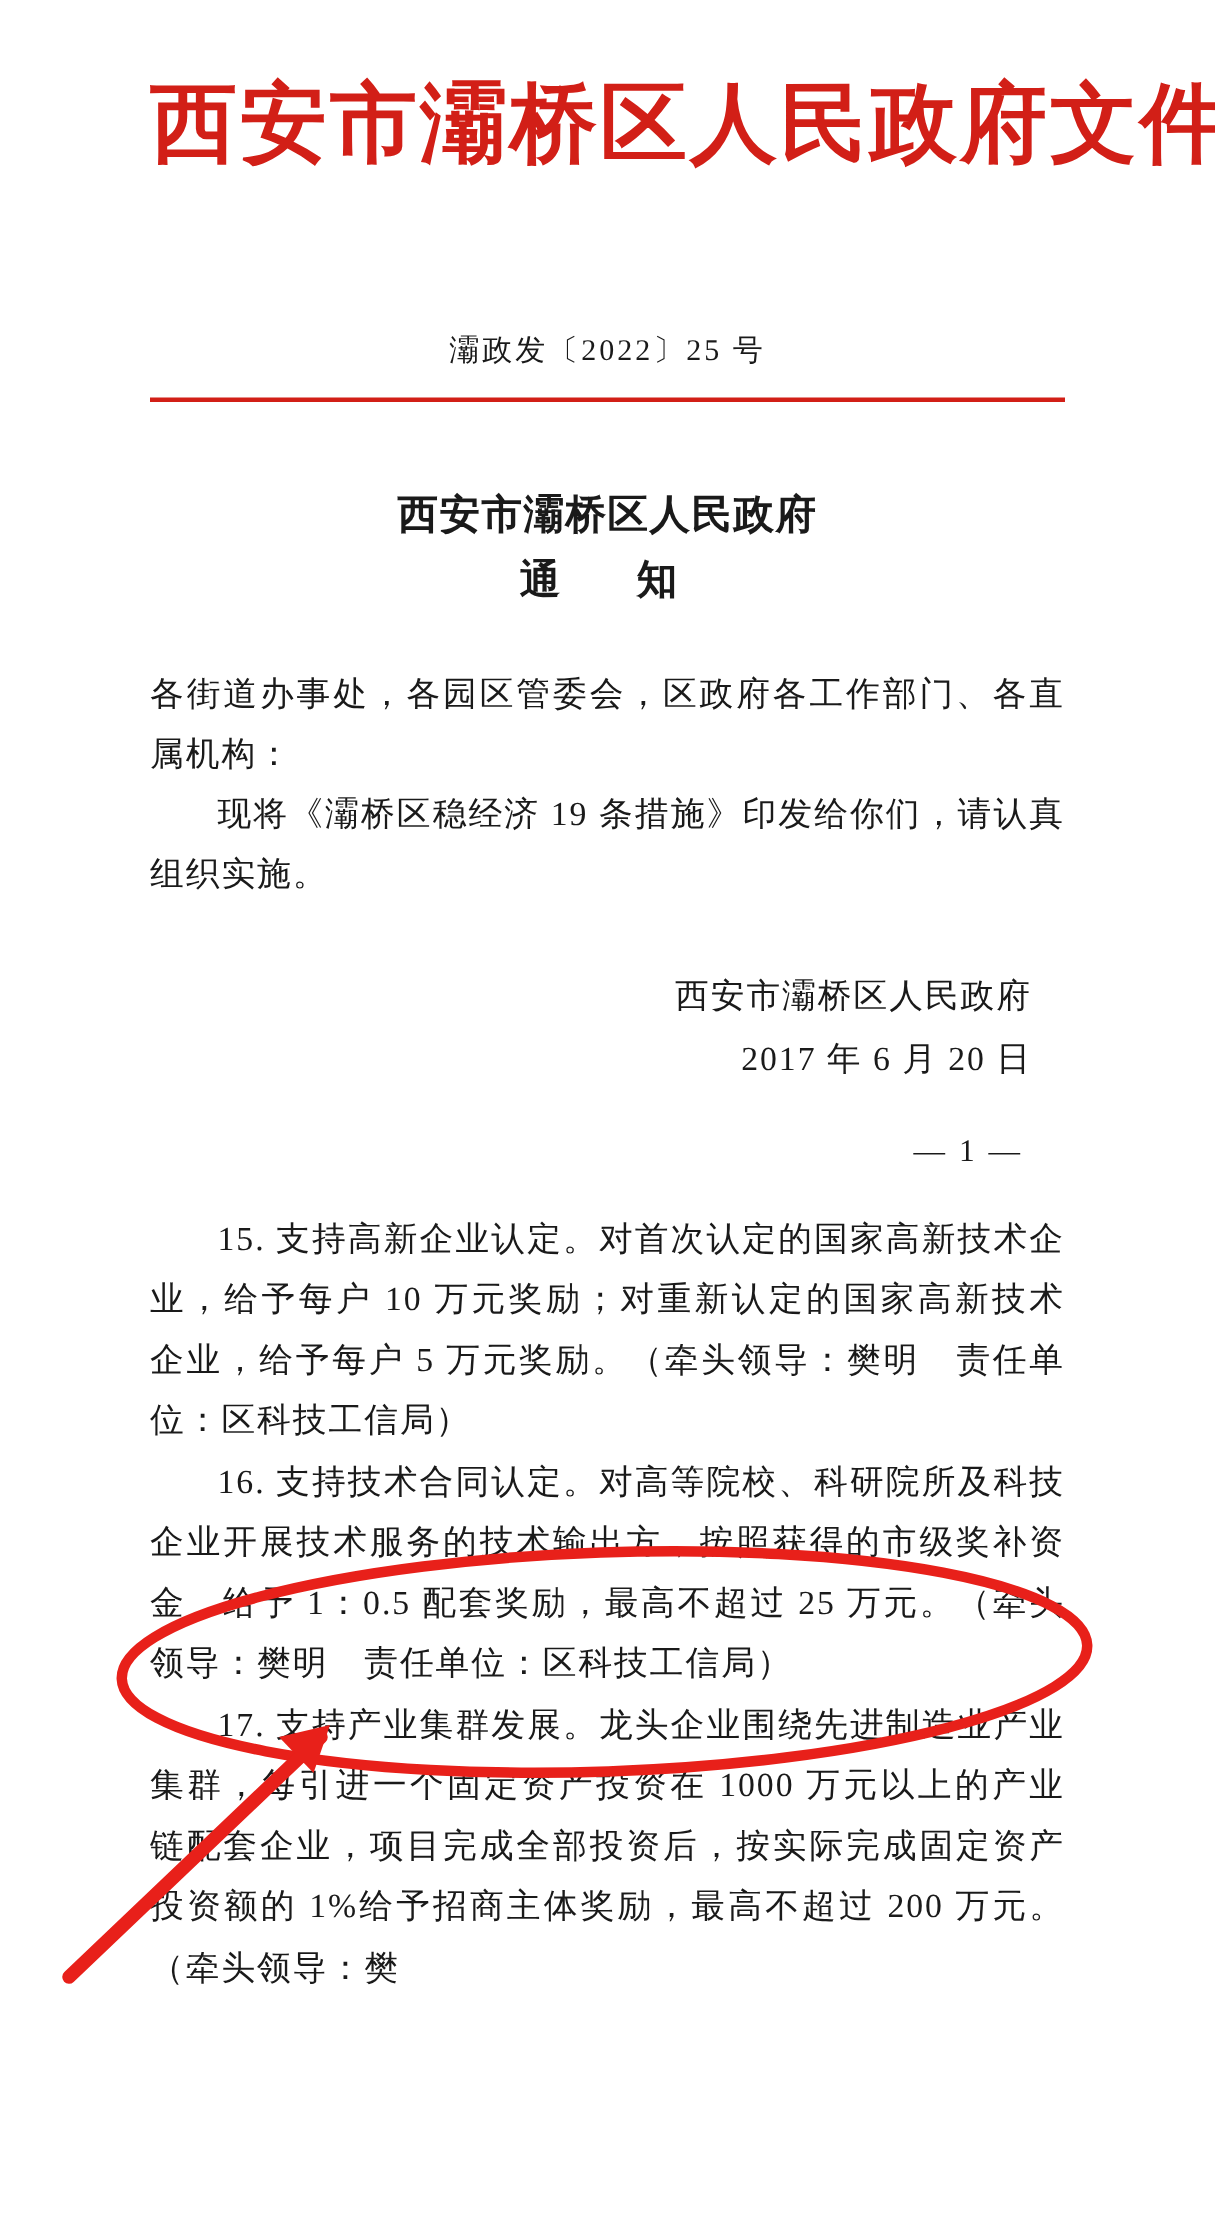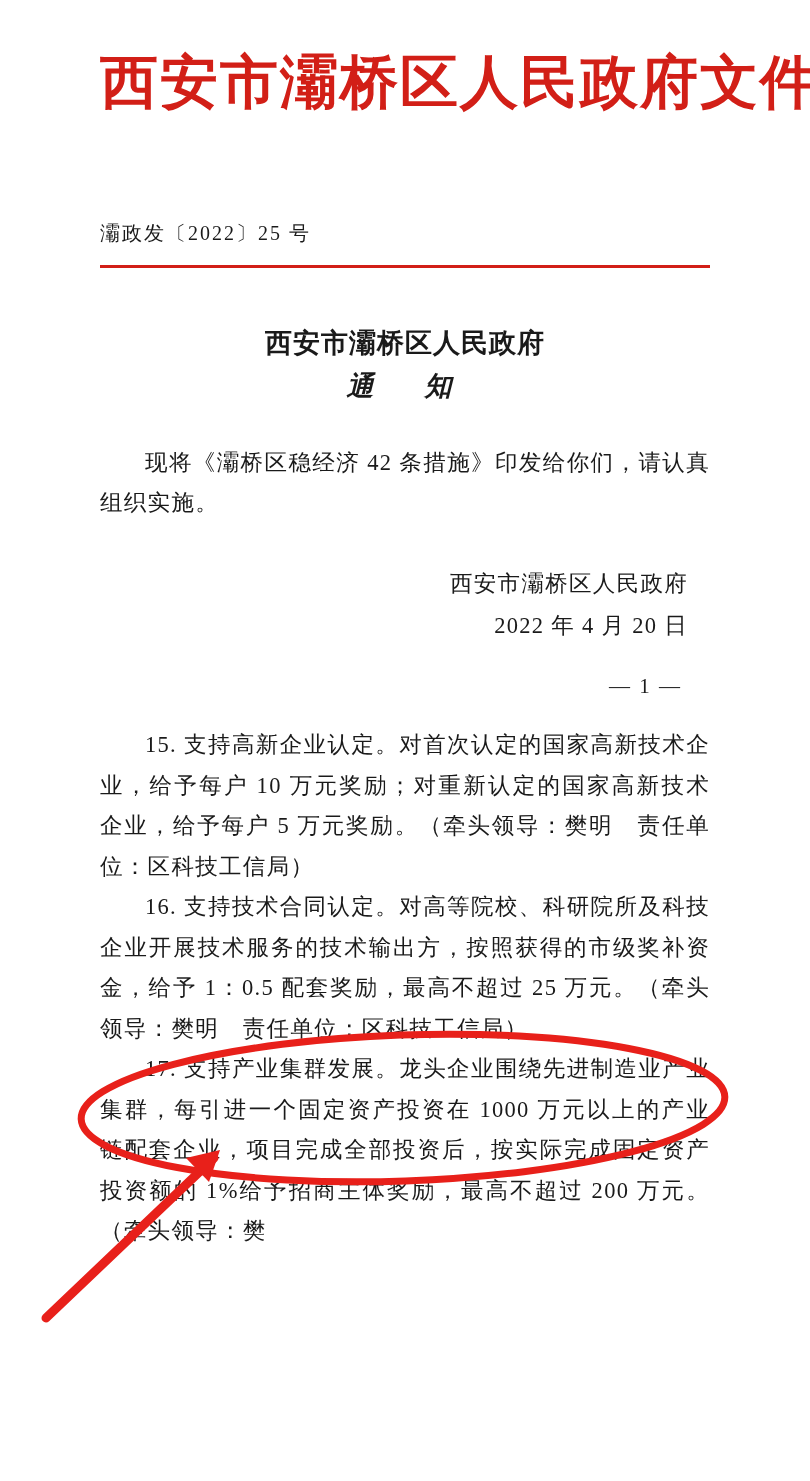--- a/index.html
+++ b/index.html
@@ -30,21 +30,21 @@
   .masthead-title {
     color: #d21f17;
     font-size: 58px;
     font-weight: bold;
     letter-spacing: 2px;
     line-height: 1.2;
     font-family: "Liberation Serif", "DejaVu Serif", serif;
     white-space: nowrap;
   }
   .doc-number {
-    text-align: left;
+    text-align: center;
     font-size: 20px;
     letter-spacing: 2px;
     margin-top: 102px;
     color: #1a1a1a;
   }
   .red-rule {
     margin-top: 18px;
     height: 3px;
     background: #d21f17;
     width: 100%;
@@ -57,21 +57,20 @@
     font-weight: bold;
     line-height: 1.62;
     letter-spacing: 1px;
   }
   .title-line {
     display: block;
     white-space: nowrap;
   }
   .title-line.spaced {
     letter-spacing: 12px;
-    font-style: italic;
   }
   
   .body-text {
     margin-top: 34px;
     font-size: 22.5px;
     line-height: 1.78;
     letter-spacing: 1.3px;
     text-align: justify;
   }
   .para {
@@ -128,26 +127,27 @@
   <div class="doc-number">灞政发〔2022〕25 号</div>
 
   <div class="red-rule"></div>
 
   <div class="title-block">
     <span class="title-line">西安市灞桥区人民政府</span>
     <span class="title-line spaced">通　知</span>
   </div>
 
   <div class="body-text">
-    <p class="para indent">现将《灞桥区稳经济 42 条措施》印发给你们，请认真组织实施。</p>
+    <p class="para">各街道办事处，各园区管委会，区政府各工作部门、各直属机构：</p>
+    <p class="para indent">现将《灞桥区稳经济 19 条措施》印发给你们，请认真组织实施。</p>
   </div>
 
   <div class="signature">
     <div>西安市灞桥区人民政府</div>
-    <div>2022 年 4 月 20 日</div>
+    <div>2017 年 6 月 20 日</div>
   </div>
 
   <div class="page-number">— 1 —</div>
 
   <div class="section-two">
     <p class="para indent">15. 支持高新企业认定。对首次认定的国家高新技术企业，给予每户 10 万元奖励；对重新认定的国家高新技术企业，给予每户 5 万元奖励。（牵头领导：樊明　责任单位：区科技工信局）</p>
     <p class="para indent">16. 支持技术合同认定。对高等院校、科研院所及科技企业开展技术服务的技术输出方，按照获得的市级奖补资金，给予 1：0.5 配套奖励，最高不超过 25 万元。（牵头领导：樊明　责任单位：区科技工信局）</p>
     <p class="para indent">17. 支持产业集群发展。龙头企业围绕先进制造业产业集群，每引进一个固定资产投资在 1000 万元以上的产业链配套企业，项目完成全部投资后，按实际完成固定资产投资额的 1%给予招商主体奖励，最高不超过 200 万元。（牵头领导：樊</p>
   </div>
 

